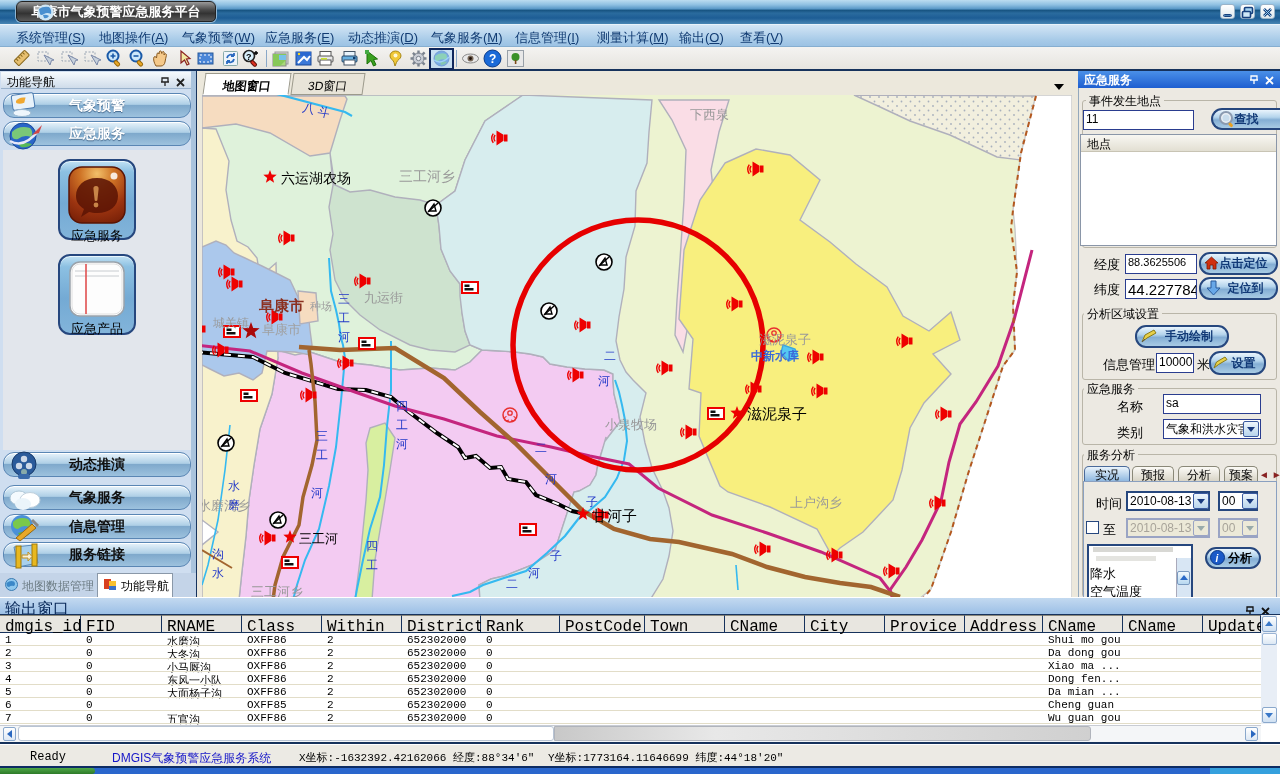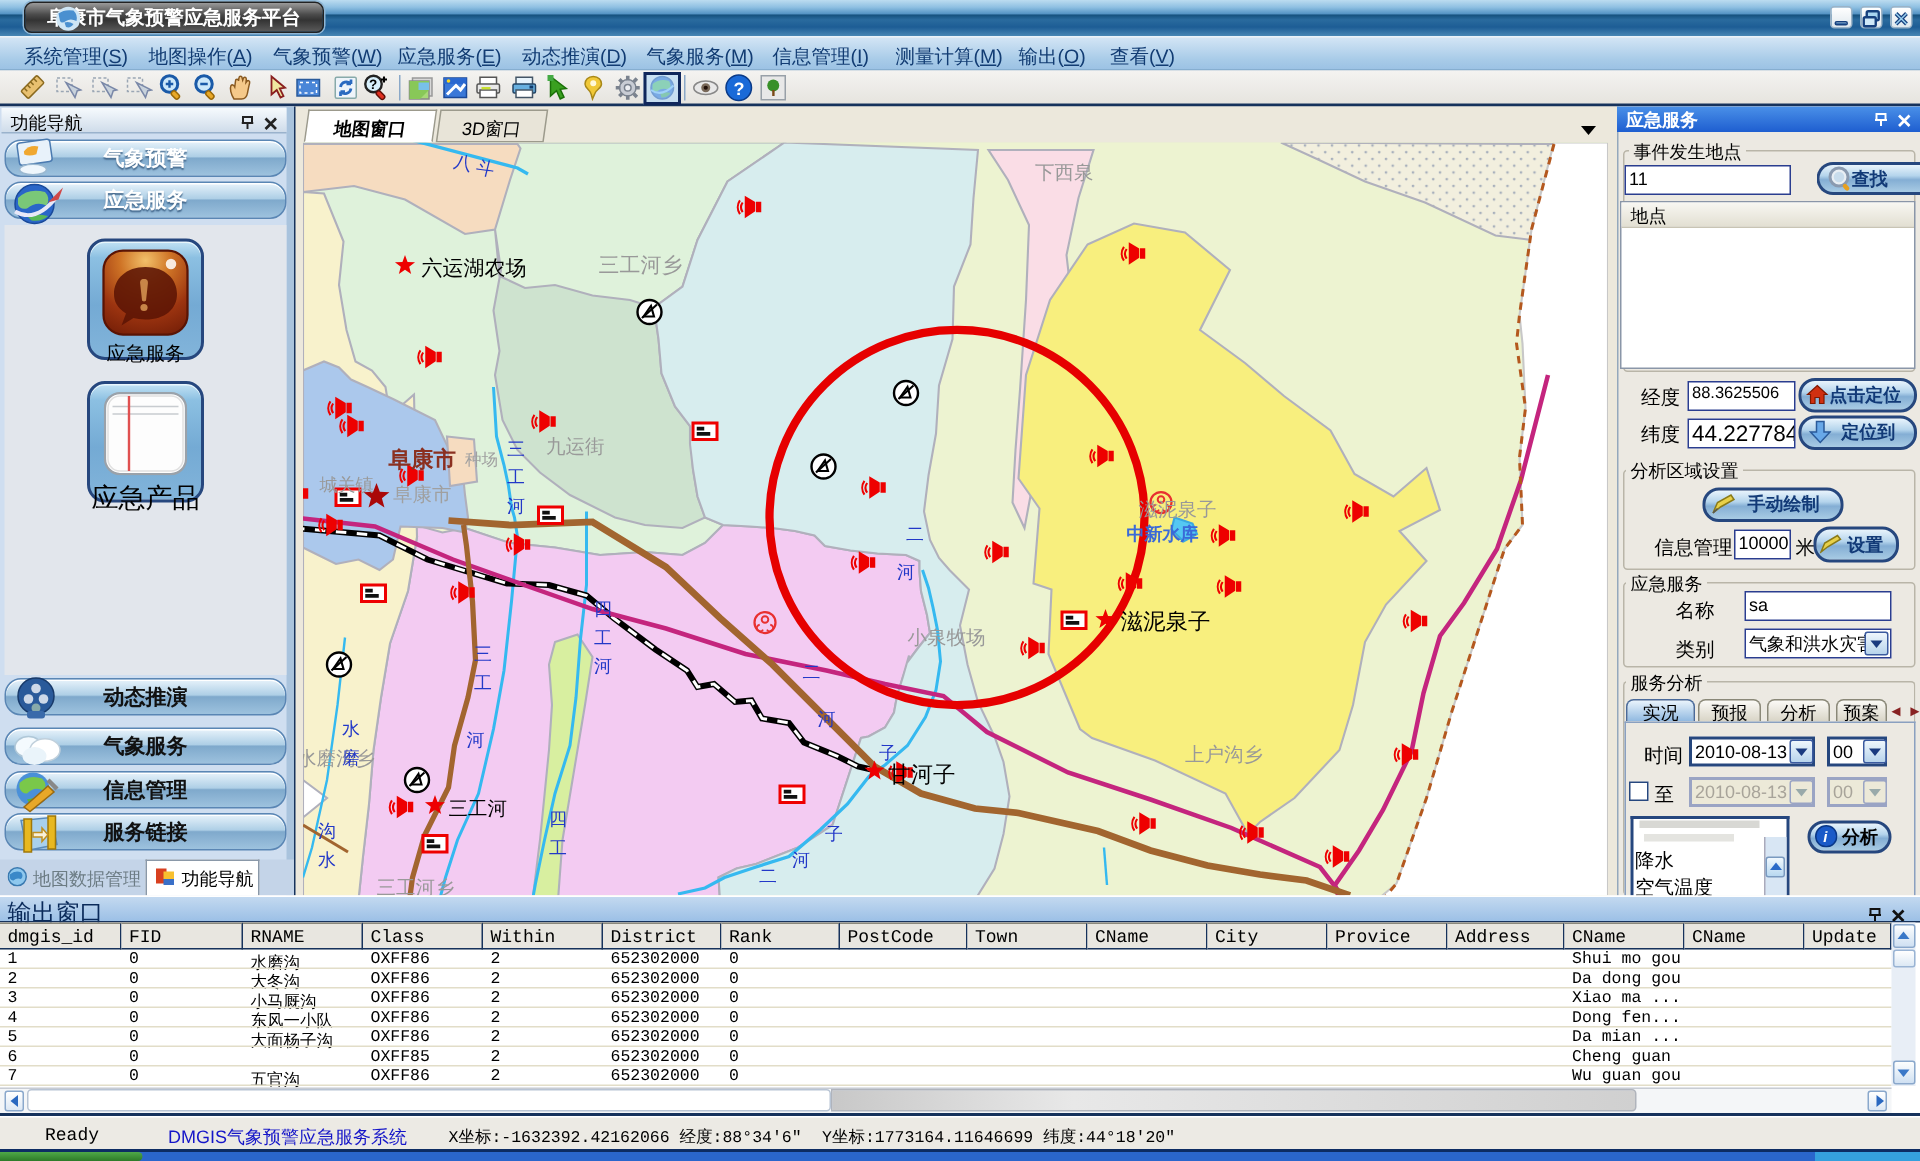--- a/index.html
+++ b/index.html
@@ -34,21 +34,21 @@
 .grplbl{position:absolute;font-size:12px;color:#000;background:#ece9e2;padding:0 3px;white-space:nowrap}
 .tin{position:absolute;background:#fff;border:1px solid #2a3d8f;font-size:12px;padding:1px 2px;overflow:hidden;white-space:nowrap}
 .capsule{position:absolute;border:2px solid #26477e;border-radius:11px;background:linear-gradient(#e9f4fc 0%,#b4d4ec 40%,#84aed4 55%,#a8cbe4 100%);font-size:12px;font-weight:bold;color:#123a77;text-align:center}
 .combo{position:absolute;background:#fff;border:1px solid #2a3d8f;font-size:12px;padding:1px 2px;white-space:nowrap;overflow:hidden}
 .combobtn{position:absolute;width:16px;background:linear-gradient(#eef6fc,#b8d4ec);border:1px solid #3a5a9f;border-radius:2px}
 .arrdn{width:0;height:0;border-left:4px solid transparent;border-right:4px solid transparent;border-top:5px solid #1a3a7f;margin:5px auto 0}
 .disabled{background:#ece9d8 !important;color:#a8a49a !important;border-color:#9aa4c4 !important}
 
 #outwin{left:0;top:597px;width:1280px;height:147px;background:#fff}
 #ow-title{left:0;top:597px;width:1280px;height:17px;background:linear-gradient(#c3d9f0,#9cc0e6);border-top:1px solid #fff;font-size:16px;color:#0a2a5a;padding:1px 0 0 5px}
-.hdrcell{position:absolute;top:615px;height:18px;background:#e8e6e0;border-right:1px solid #16325c;border-bottom:1px solid #16325c;border-top:1px solid #8a887c;font-family:"Liberation Mono",monospace;font-size:12px;padding:2px 16px 0 5px;color:#000}
+.hdrcell{position:absolute;top:615px;height:18px;background:#e8e6e0;border-right:1px solid #16325c;border-bottom:1px solid #16325c;border-top:1px solid #8a887c;font-family:"Liberation Mono",monospace;font-size:16px;padding:2px 16px 0 5px;color:#000}
 .dcell{position:absolute;height:13px;font-family:"Liberation Mono",monospace;font-size:11px;color:#000;white-space:nowrap}
 .rowline{position:absolute;left:0;width:1261px;height:1px;background:#e2ddc8}
 
 #statusbar{left:0;top:744px;width:1280px;height:22px;background:#eceae4;border-top:1px solid #fff;font-size:12px}
 #taskbar{left:0;top:766px;width:1280px;height:8px;background:#2a66cc;border-top:2px solid #0d2c63}
 </style></head><body>
 
 <div class="abs" id="titlebar"></div>
 <div class="abs" id="titlebadge">阜康市气象预警应急服务平台</div>
 <svg class="abs" style="left:37px;top:4px" width="17" height="17" viewBox="0 0 17 17">
@@ -239,21 +239,21 @@
   </svg>
   <div style="position:absolute;left:0;width:74px;top:66px;text-align:center;font-size:13px">应急服务</div>
 </div>
 <div class="abs bigbtn" style="top:254px">
   <svg style="position:absolute;left:9px;top:5px" width="56" height="56" viewBox="0 0 56 56">
     <rect x="1" y="1" width="54" height="54" rx="10" fill="#fdfdfd" stroke="#9aa2aa" stroke-width="1.5"></rect>
     <rect x="3" y="3" width="50" height="50" rx="8" fill="none" stroke="#e0e0e0"></rect>
     <path d="M6 10 h44 M6 15 h44" stroke="#c8ccd0" stroke-width="1"></path>
     <path d="M17 3 v50" stroke="#e05050" stroke-width="1.6"></path>
   </svg>
-  <div style="position:absolute;left:0;width:74px;top:64px;text-align:center;font-size:18px">应急产品</div>
+  <div style="position:absolute;left:0;width:74px;top:64px;text-align:center;font-size:13px">应急产品</div>
 </div>
 <div class="abs navbtn" style="top:452px"><span class="navtxt2">动态推演</span></div>
 <svg class="abs" style="left:8px;top:450px" width="36" height="30">
     <circle cx="16" cy="14" r="12" fill="#2a5a9a" stroke="#183a6a"></circle>
     <circle cx="16" cy="9" r="3.2" fill="#cdd8e8"></circle>
     <circle cx="11" cy="16" r="3.2" fill="#cdd8e8"></circle>
     <circle cx="21" cy="16" r="3.2" fill="#cdd8e8"></circle>
     <circle cx="16" cy="22" r="3" fill="#8aa"></circle>
     <rect x="10" y="24" width="12" height="5" rx="2" fill="#3a6aaa"></rect>
   </svg>

